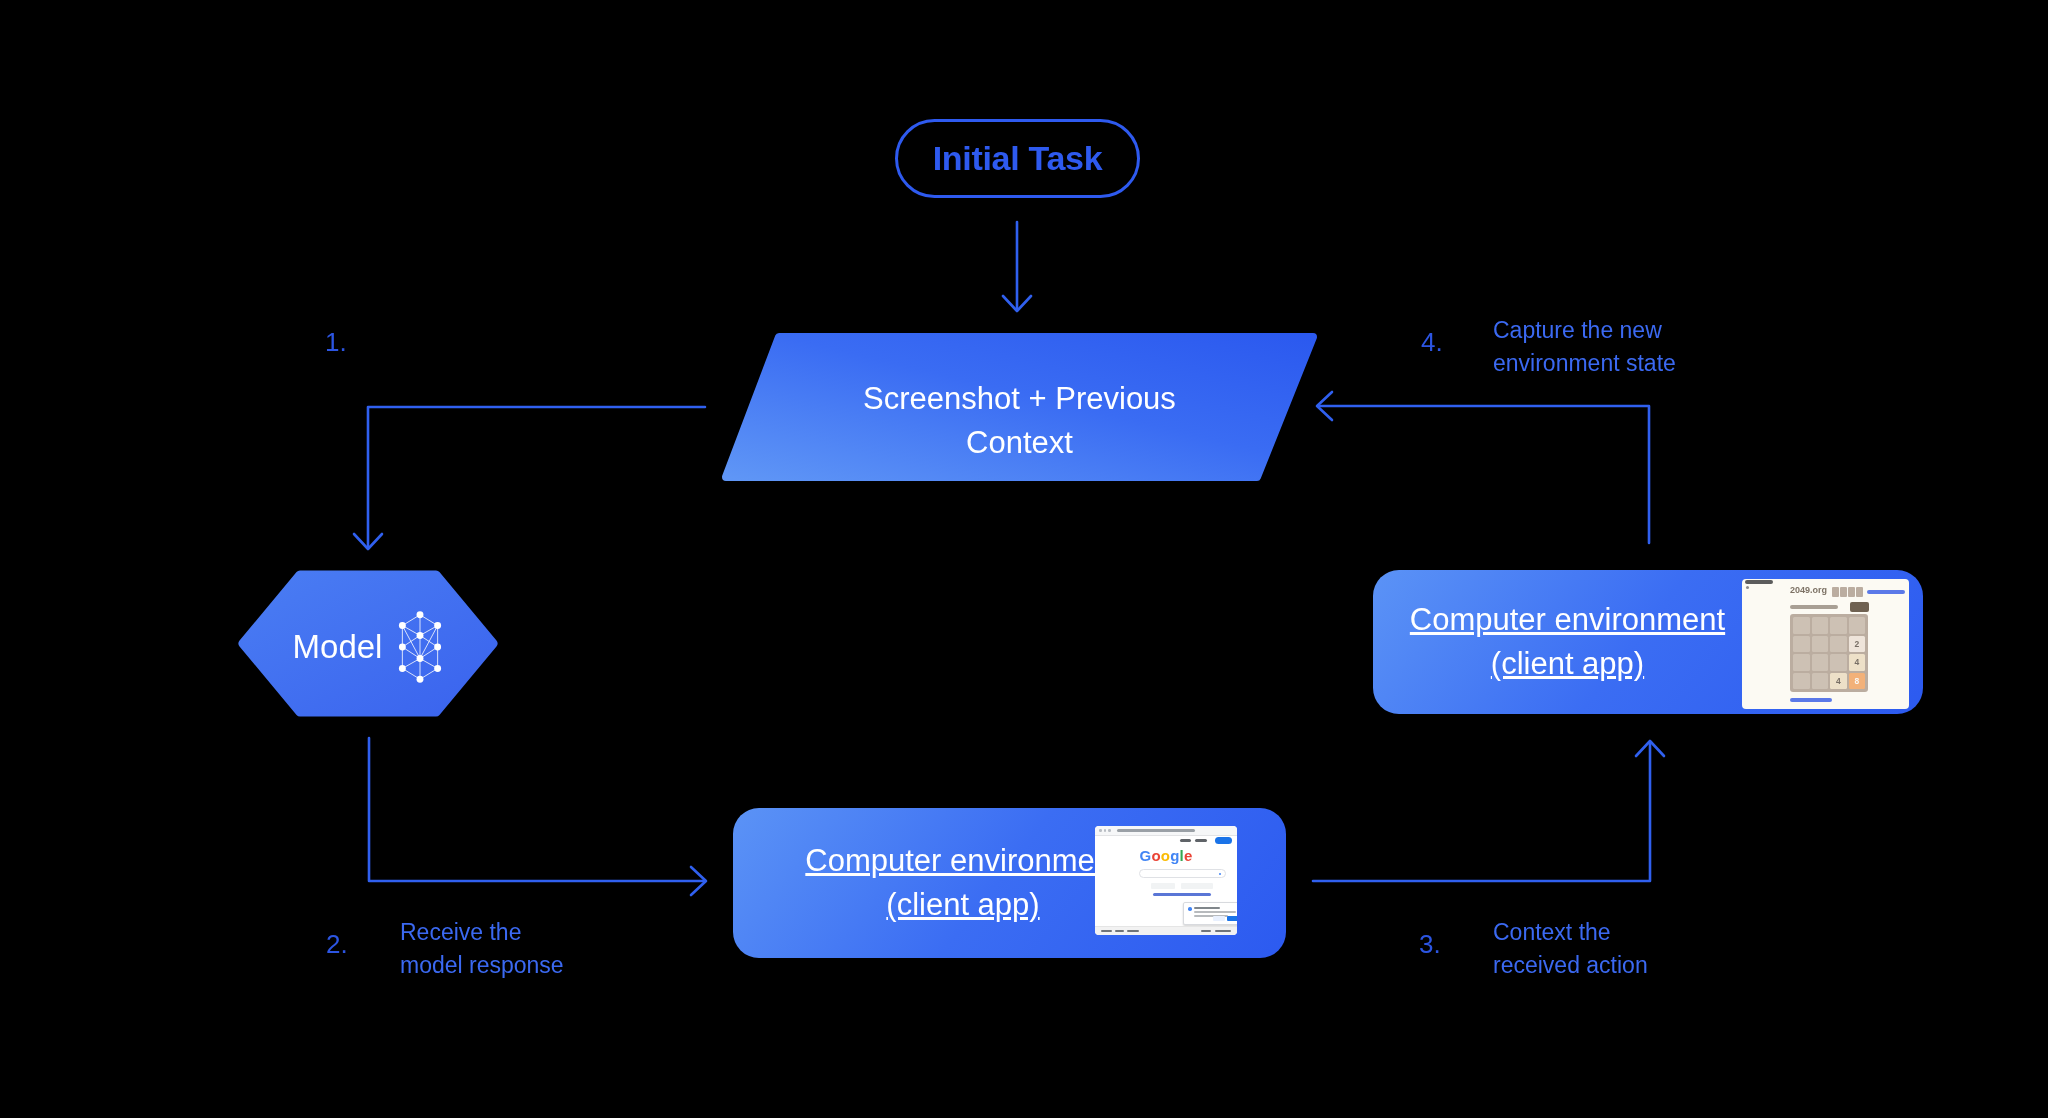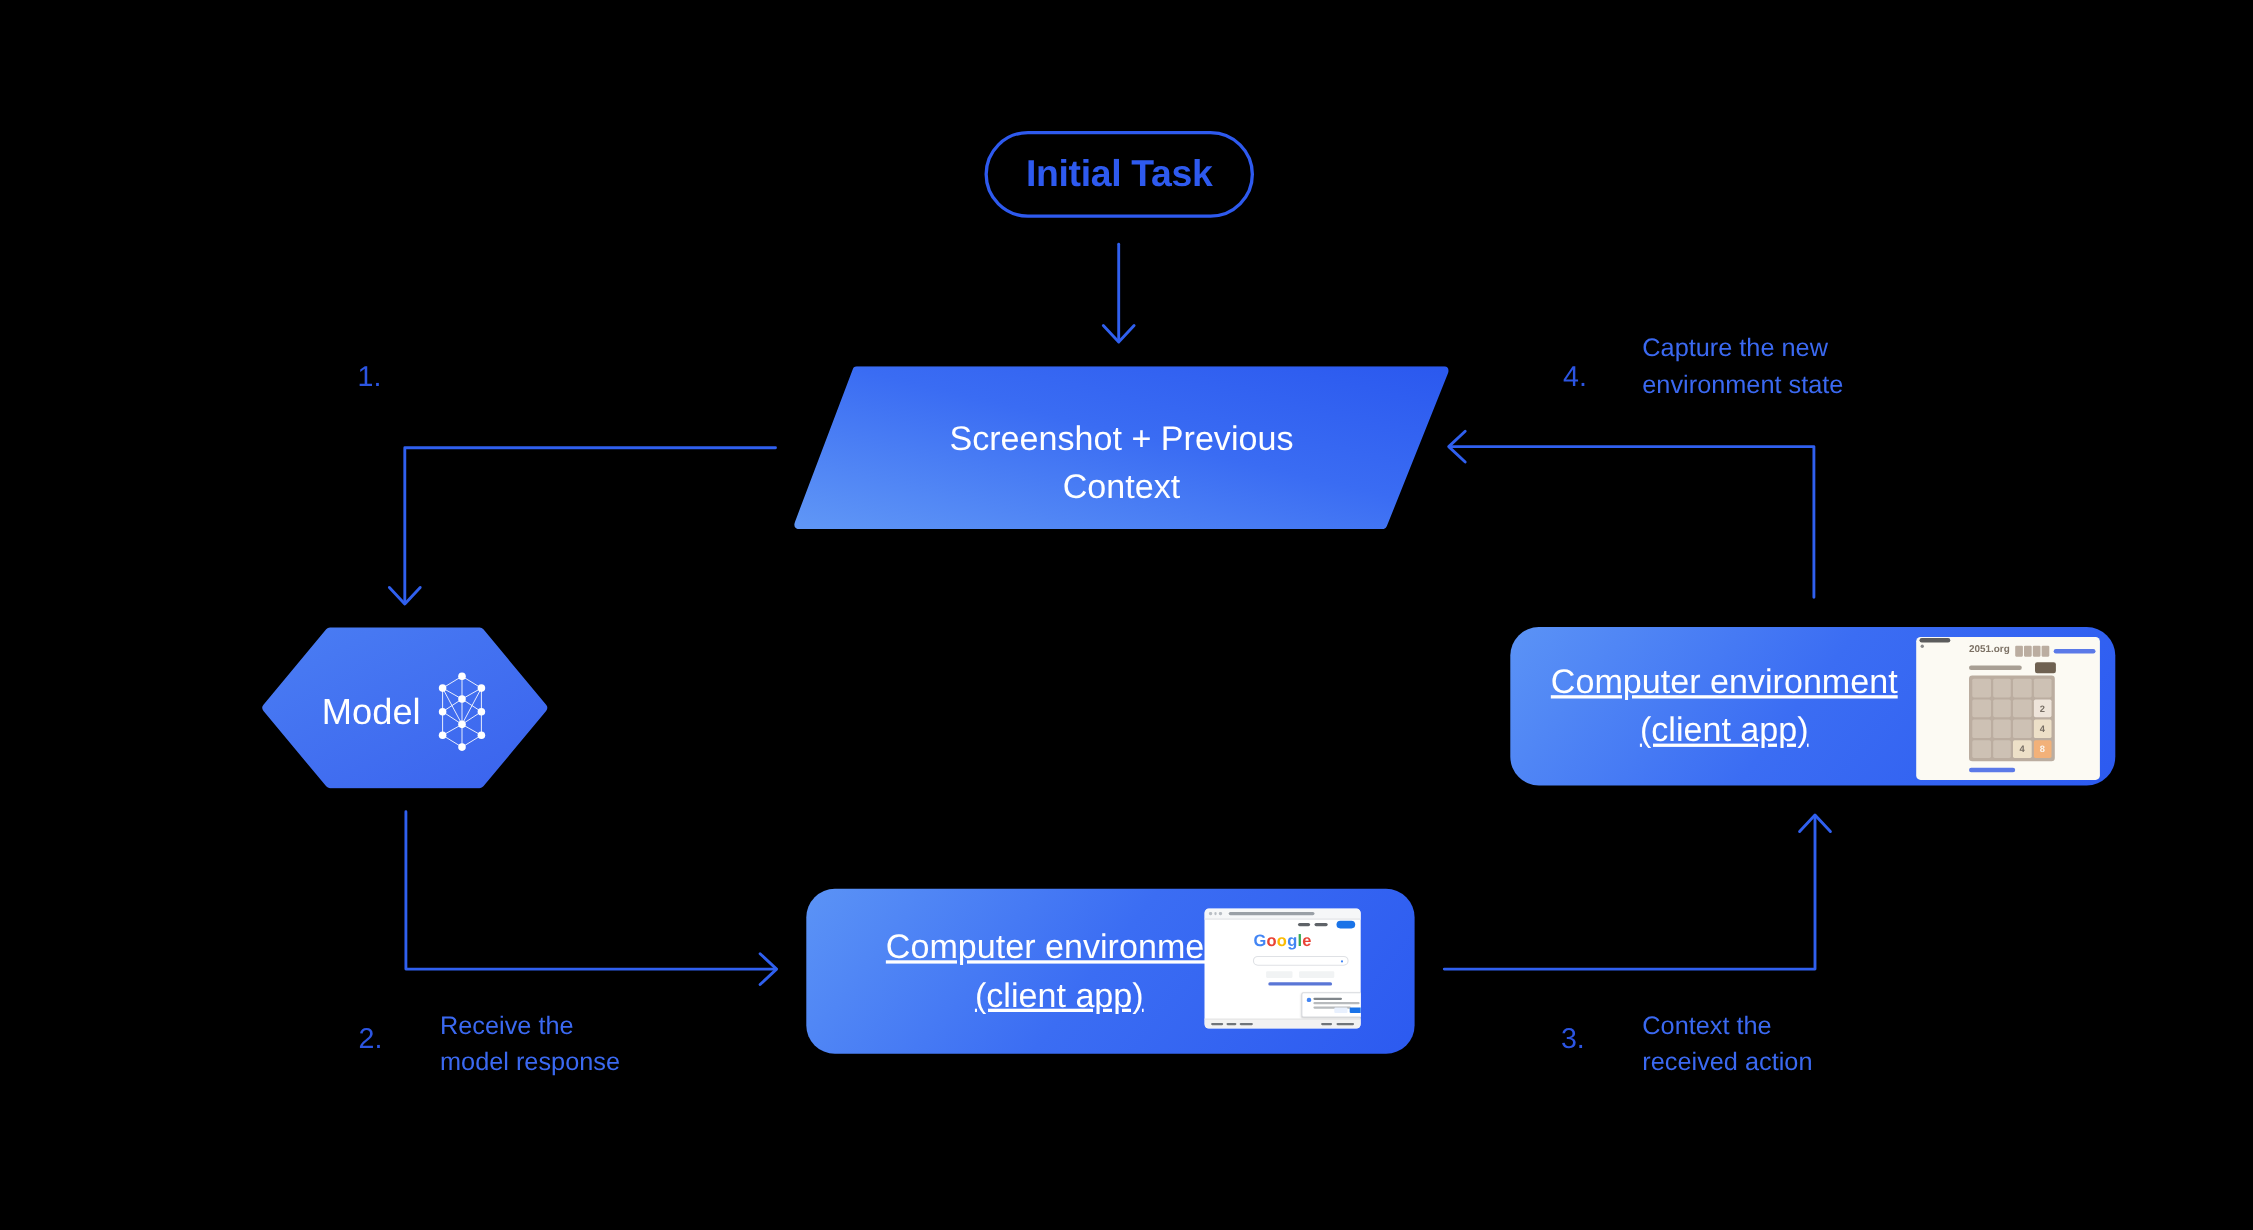--- a/index.html
+++ b/index.html
@@ -185,21 +185,21 @@
 
   <div id="env-right" class="abs env-box">
     <div class="env-label">
       <div>Computer environment</div>
       <div>(client app)</div>
     </div>
 
     <div id="mini-2048" class="abs shot">
       <span class="bar" style="left:3px;top:1px;width:28px;height:4px;background:#5c5c5c"></span>
       <span class="bar" style="left:4px;top:7px;width:3px;height:3px;background:#8a8a8a"></span>
-      <span class="site-title">2051.org</span>
+      <span class="site-title">2049.org</span>
       <span class="score-box" style="left:90px"></span>
       <span class="score-box" style="left:98px"></span>
       <span class="score-box" style="left:106px"></span>
       <span class="score-box" style="left:114px"></span>
       <span class="bar" style="left:125px;top:11px;width:38px;height:3.5px;background:#5b79e8"></span>
       <span class="bar" style="left:48px;top:26px;width:48px;height:3.5px;background:#a89f94"></span>
       <span class="bar" style="left:108px;top:23px;width:19px;height:10px;background:#6f6151;border-radius:2px"></span>
       <div class="board">
         <div class="cell"></div>
         <div class="cell"></div>
@@ -230,18 +230,18 @@
     <div>model response</div>
   </div>
 
   <span class="abs step-num" style="left:1419px;top:929px">3.</span>
   <div class="abs step-txt" style="left:1493px;top:916px">
     <div>Context the</div>
     <div>received action</div>
   </div>
 
   <span class="abs step-num" style="left:1421px;top:327px">4.</span>
-  <div class="abs step-txt" style="left:1493px;top:300px">
+  <div class="abs step-txt" style="left:1493px;top:314px">
     <div>Capture the new</div>
     <div>environment state</div>
   </div>
 
 </div>
 
 </body></html>

